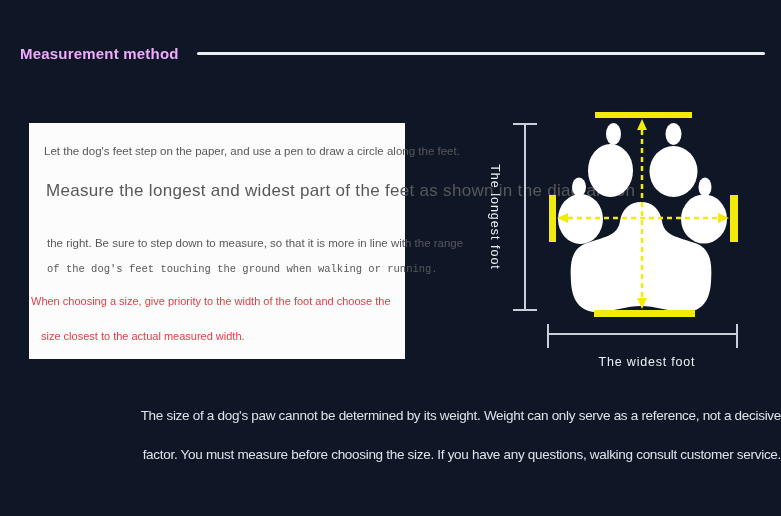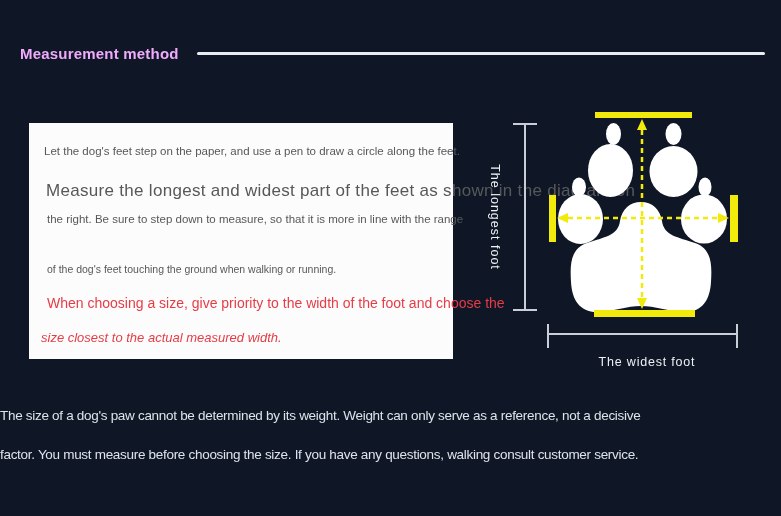--- a/index.html
+++ b/index.html
@@ -10,33 +10,33 @@
   }
   .page-title{
     position:absolute;left:20px;top:45px;
     font-size:15px;font-weight:bold;color:#f0abfc;letter-spacing:.2px;
   }
   .title-rule{
     position:absolute;left:197px;top:52px;width:568px;height:3px;
     background:#e9edf2;border-radius:2px;
   }
   .instruction-box{
-    position:absolute;left:29px;top:123px;width:424px;height:236px;
+    position:absolute;left:29px;top:123px;width:376px;height:236px;
     background:#fcfcfc;color:#57585a;
   }
   .instruction-box p{position:absolute;margin:0;white-space:nowrap;}
   .il1{left:15px;top:22px;font-size:11.5px;}
   .il2{left:17px;top:58px;font-size:17px;letter-spacing:.3px;}
-  .il3{left:18px;top:90px;font-size:11.5px;}
-  .il4{left:18px;top:140px;font-size:10.5px;}
-  .il5{left:18px;top:172px;font-size:14px;color:#e63c46;}
-  .il6{left:12px;top:207px;font-size:13px;color:#e63c46;font-style:italic;}
+  .il3{left:18px;top:114px;font-size:11.5px;}
+  .il4{left:18px;top:140px;font-size:10.5px;font-family:Liberation Mono, monospace;}
+  .il5{left:2px;top:172px;font-size:11px;color:#e63c46;}
+  .il6{left:12px;top:207px;font-size:11px;color:#e63c46;}
   .diagram{position:absolute;left:480px;top:90px;width:301px;height:290px;}
   .footer-note{
-    position:absolute;left:0;width:781px;text-align:left;
+    position:absolute;left:0;width:781px;text-align:right;
     font-size:13.5px;color:#dee3eb;letter-spacing:-.3px;white-space:nowrap;
   }
   .fn1{top:408px;}
   .fn2{top:447px;}
 </style>
 </head>
 <body>
 
 <div class="page-title">Measurement method</div>
 <div class="title-rule"></div>

